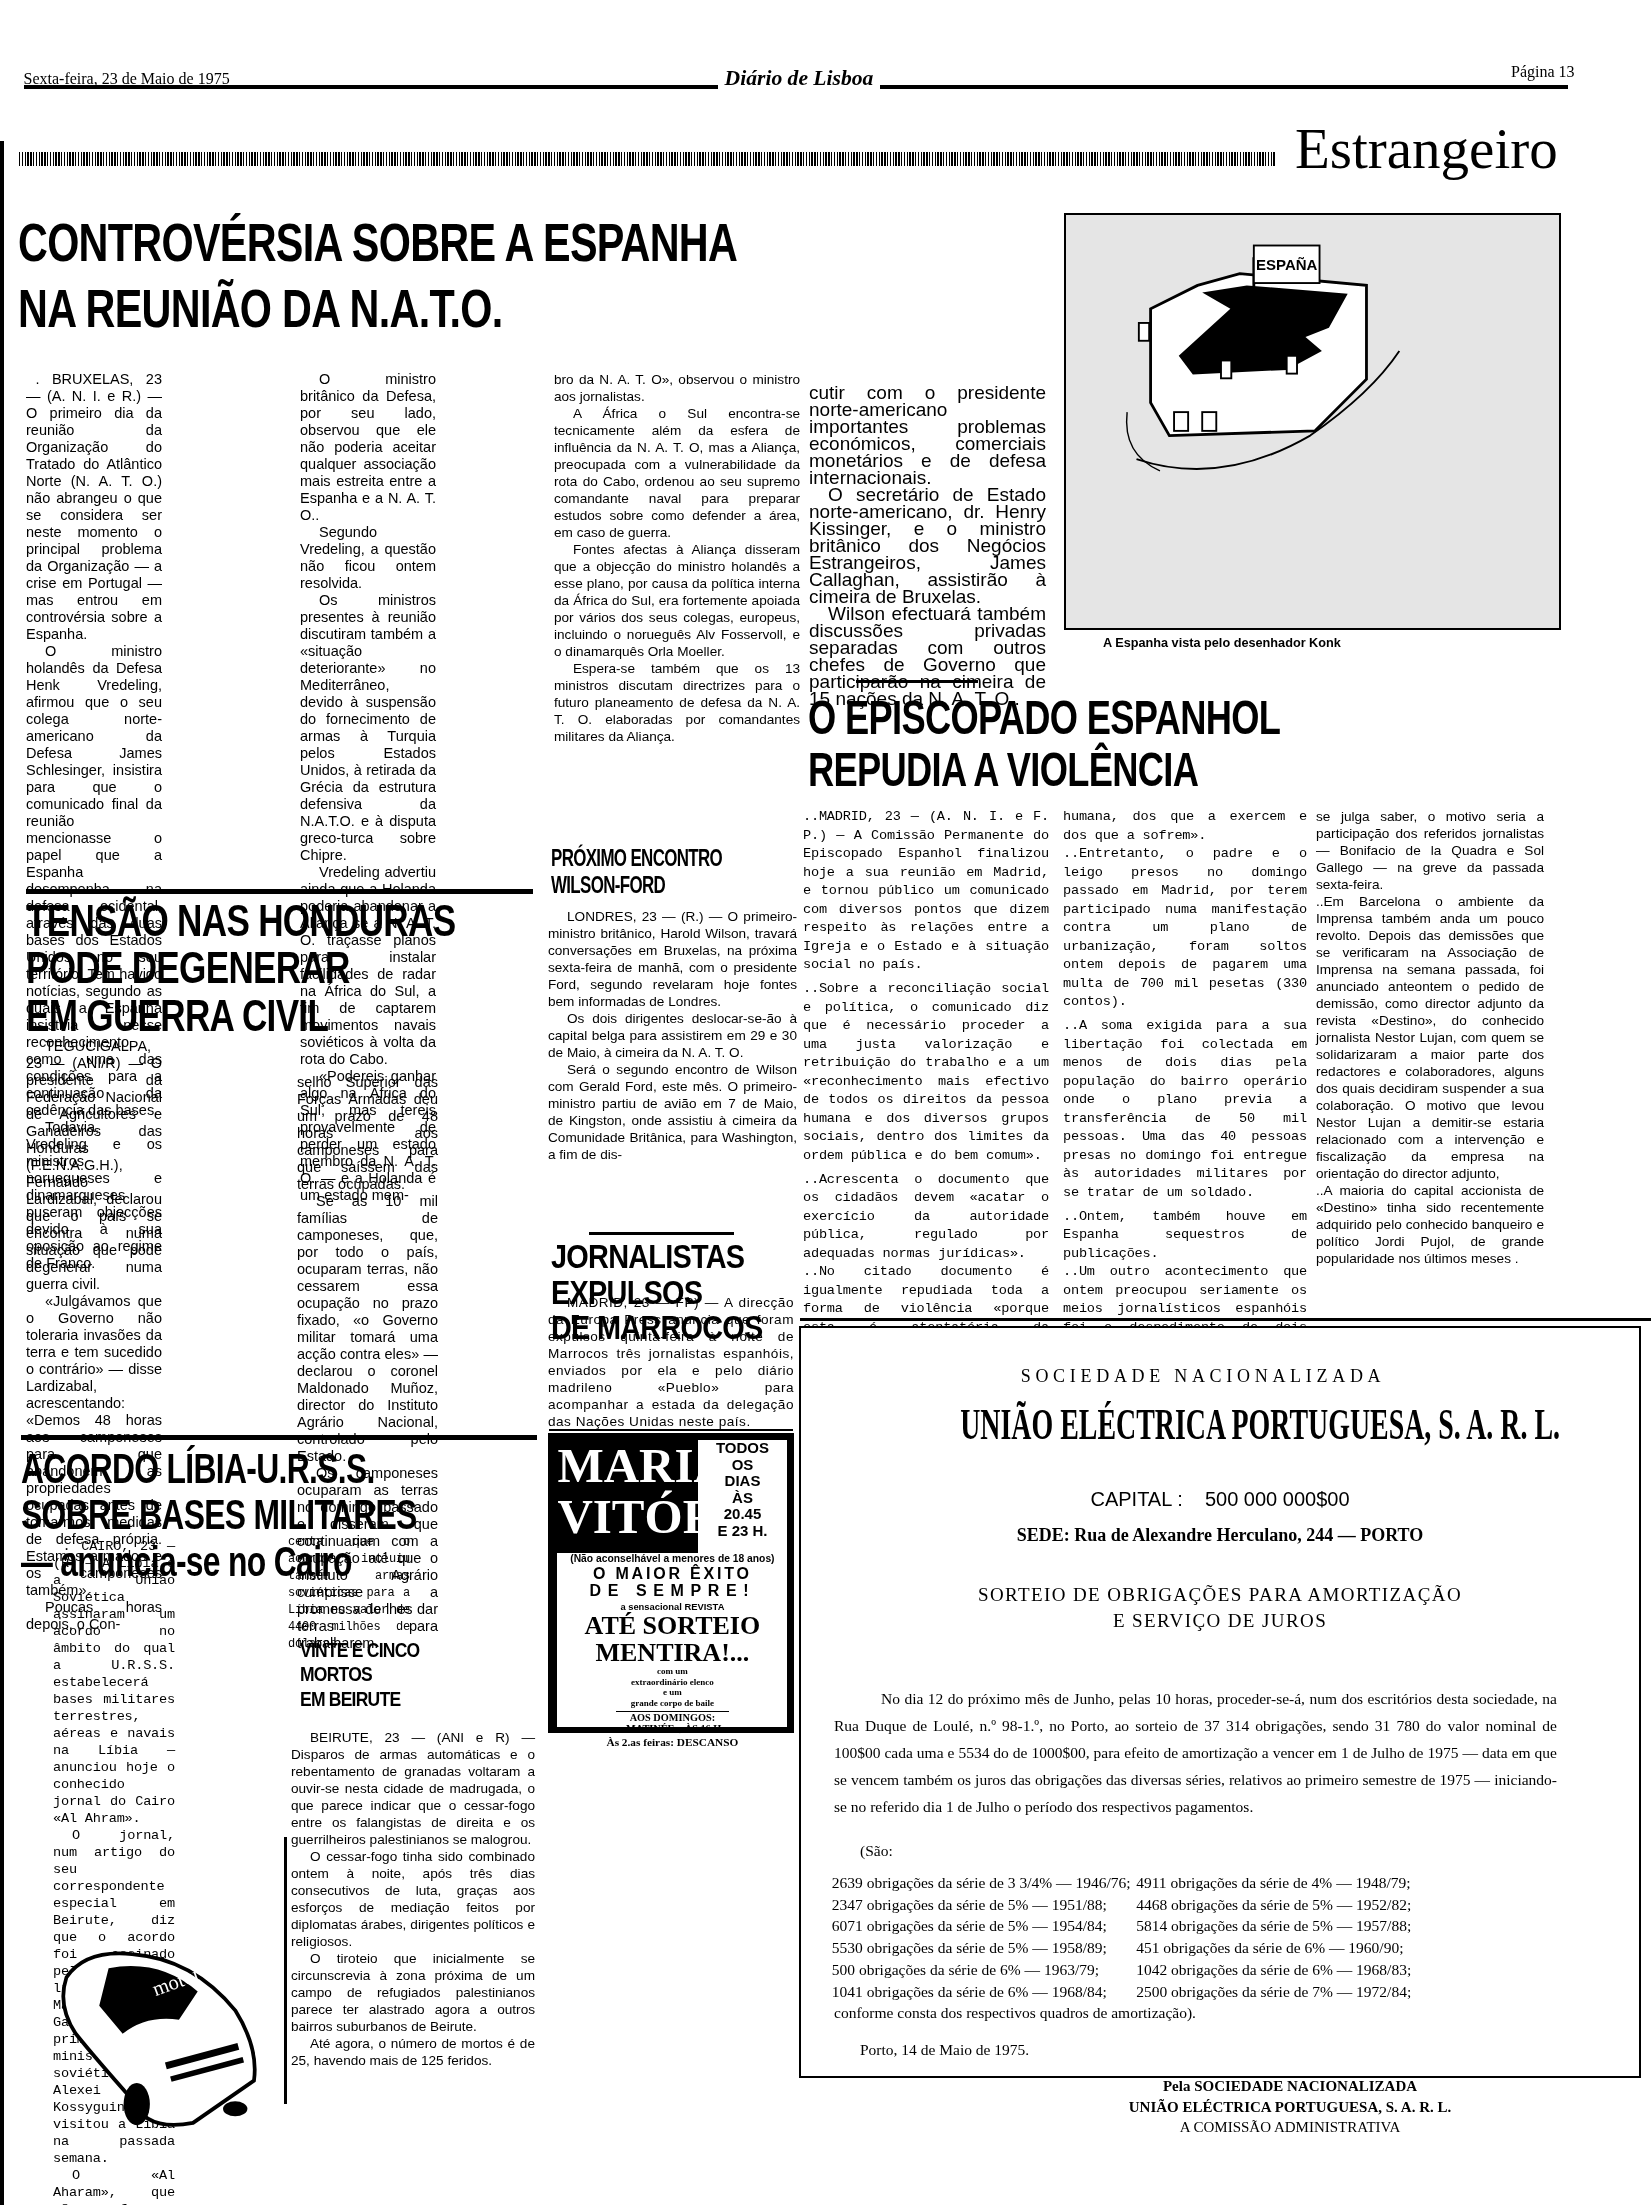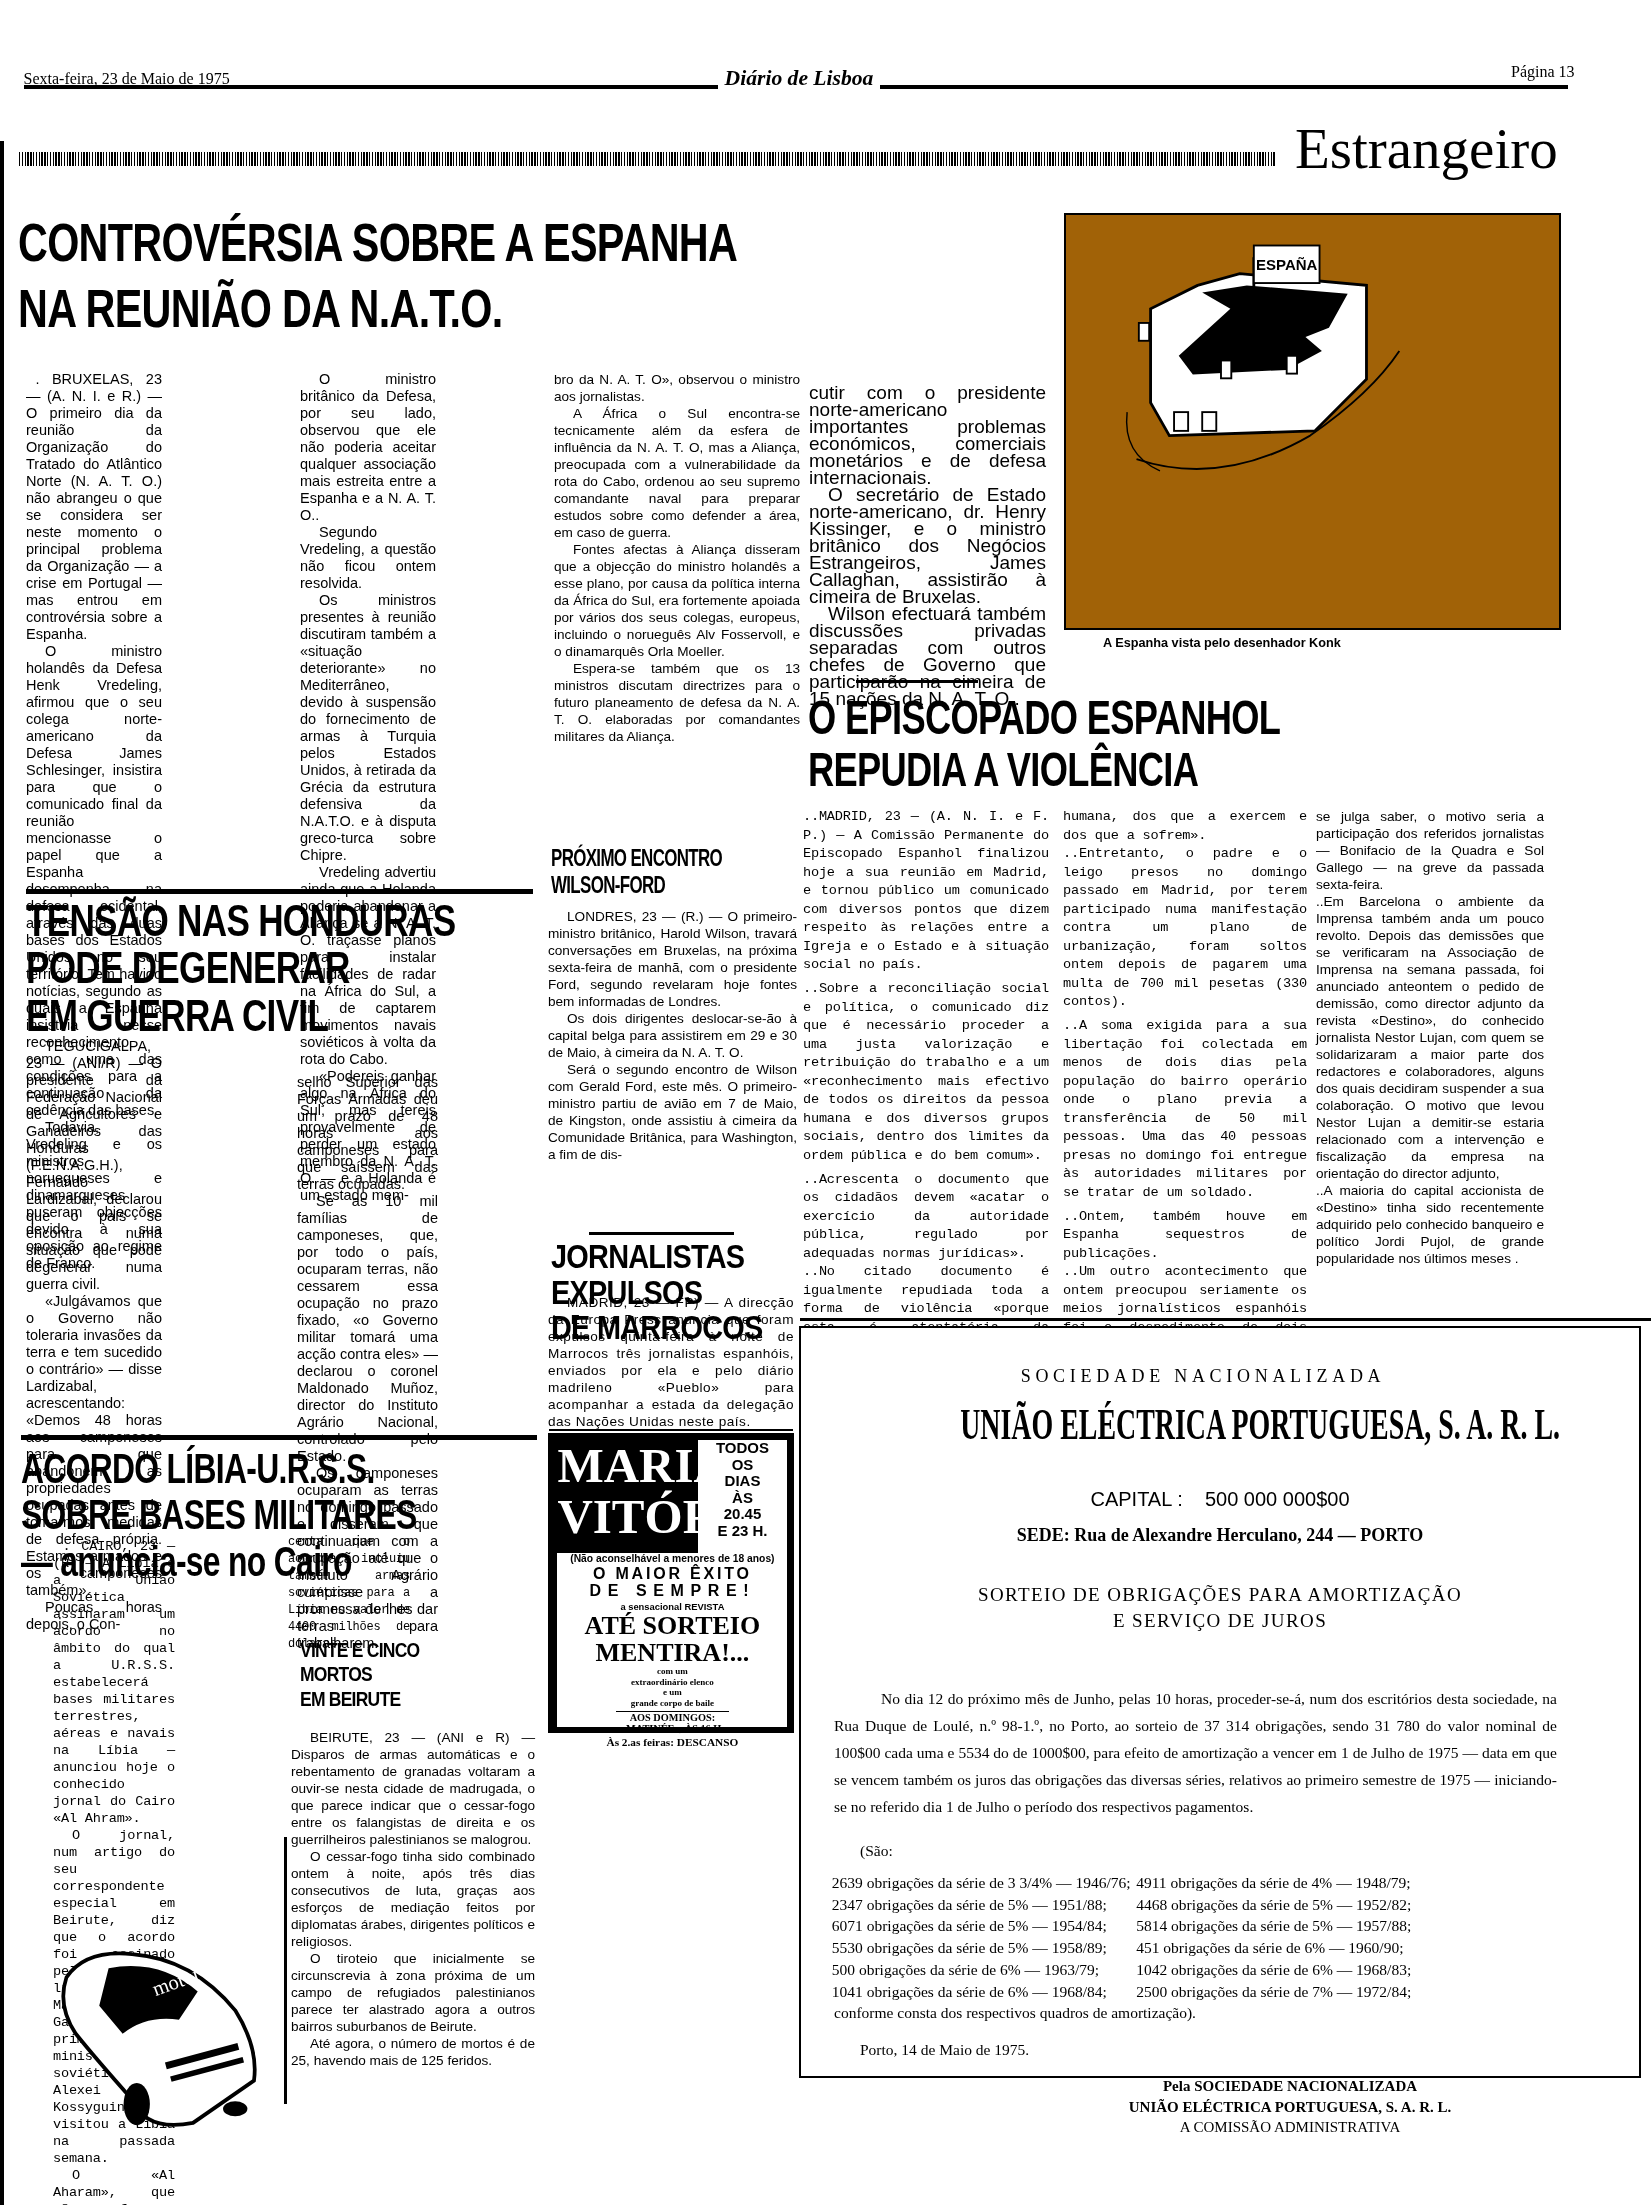--- a/index.html
+++ b/index.html
@@ -12,21 +12,21 @@
   .masthead-rule { left:23.5px; top:85px; width:1544px; height:3.8px; background:#000; }
   .section-bar { left:19px; top:152px; width:1257px; height:14px;
      background:repeating-linear-gradient(90deg,#000 0 1.4px,#fff 1.4px 2.8px); }
   .section-title { left:1295px; top:120px; font-family:"Liberation Serif", serif; font-size:57px; line-height:1; }
   .hl { font-family:"Liberation Sans", sans-serif; font-weight:bold; transform-origin:left top; line-height:1.02; letter-spacing:-0.9px; }
   .col { font-size:14.5px; line-height:17px; text-align:justify; hyphens:auto; }
   .col p { margin:0; text-indent:19px; }
   .col p.first { text-indent:9.4px; }
   .condensed { font-family:Liberation Mono, monospace; letter-spacing:-0.2px; }
   .rule { background:#000; }
-  .cartoon-box { left:1064px; top:213px; width:493px; height:413px; border:2.3px solid #000; background:#a16207; }
+  .cartoon-box { left:1064px; top:213px; width:493px; height:413px; border:2.3px solid #000; background:#e5e5e5; }
   .caption { left:1103px; top:636px; font-size:12.7px; font-weight:bold; }
   .ad-box { border:2.8px solid #000; background:#fff; }
   .serif { font-family:"Liberation Serif", serif; }
   .center { text-align:center; }
   .maria-black { background:#000; color:#fff; }
   .series-table { border-collapse:collapse; font-family:"Liberation Serif", serif; font-size:15.5px; }
   .series-table td { padding:1.9px 2.8px; white-space:nowrap; }
 </style>
 </head>
 <body>

